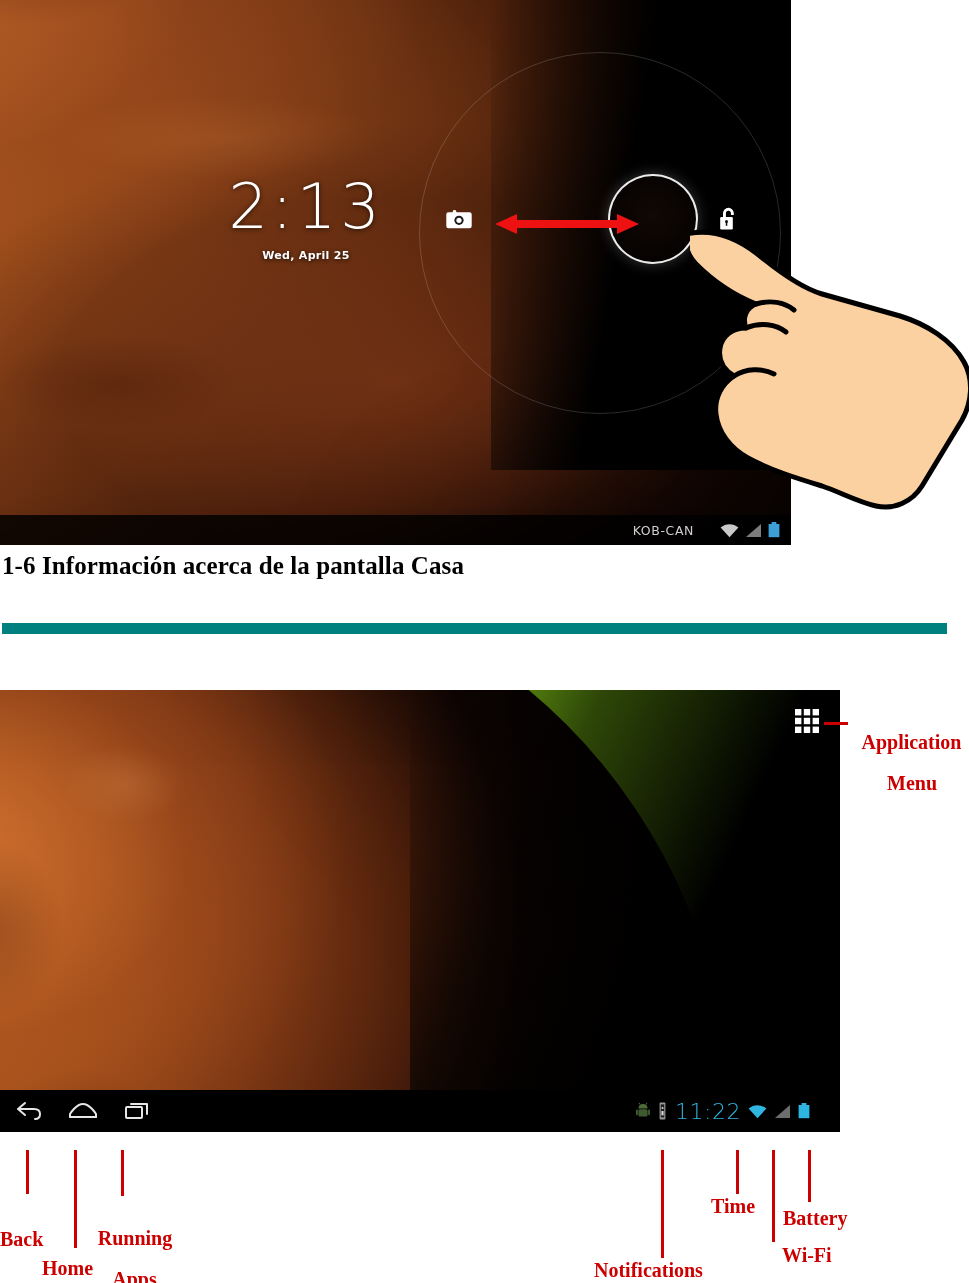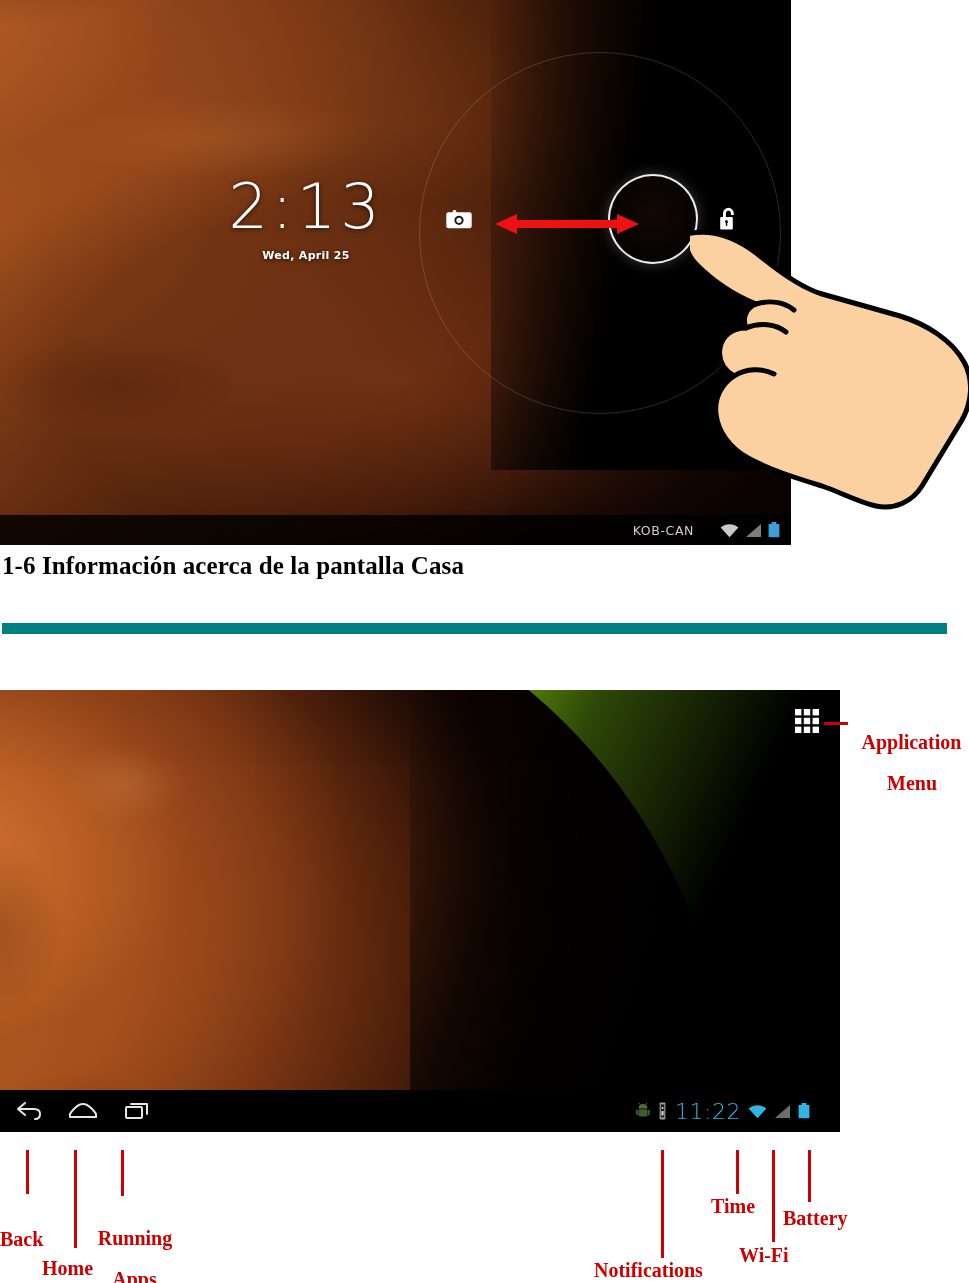--- a/index.html
+++ b/index.html
@@ -411,16 +411,16 @@
   <span>Apps</span>
 </div>
 
 <div class="leader leader-v" style="left:661px; top:1150px; height:108px;"></div>
 <div class="callout-label" style="left:594px; top:1260px;">Notifications</div>
 
 <div class="leader leader-v" style="left:736px; top:1150px; height:44px;"></div>
 <div class="callout-label" style="left:703px; top:1196px;margin-left:8px;">Time</div>
 
 <div class="leader leader-v" style="left:772px; top:1150px; height:92px;"></div>
-<div class="callout-label" style="left:739px; top:1245px;text-align:right;">Wi-Fi</div>
+<div class="callout-label" style="left:782px; top:1245px;text-align:right;">Wi-Fi</div>
 
 <div class="leader leader-v" style="left:808px; top:1150px; height:52px;"></div>
 <div class="callout-label" style="left:783px; top:1208px;">Battery</div>
 
 </body></html>

